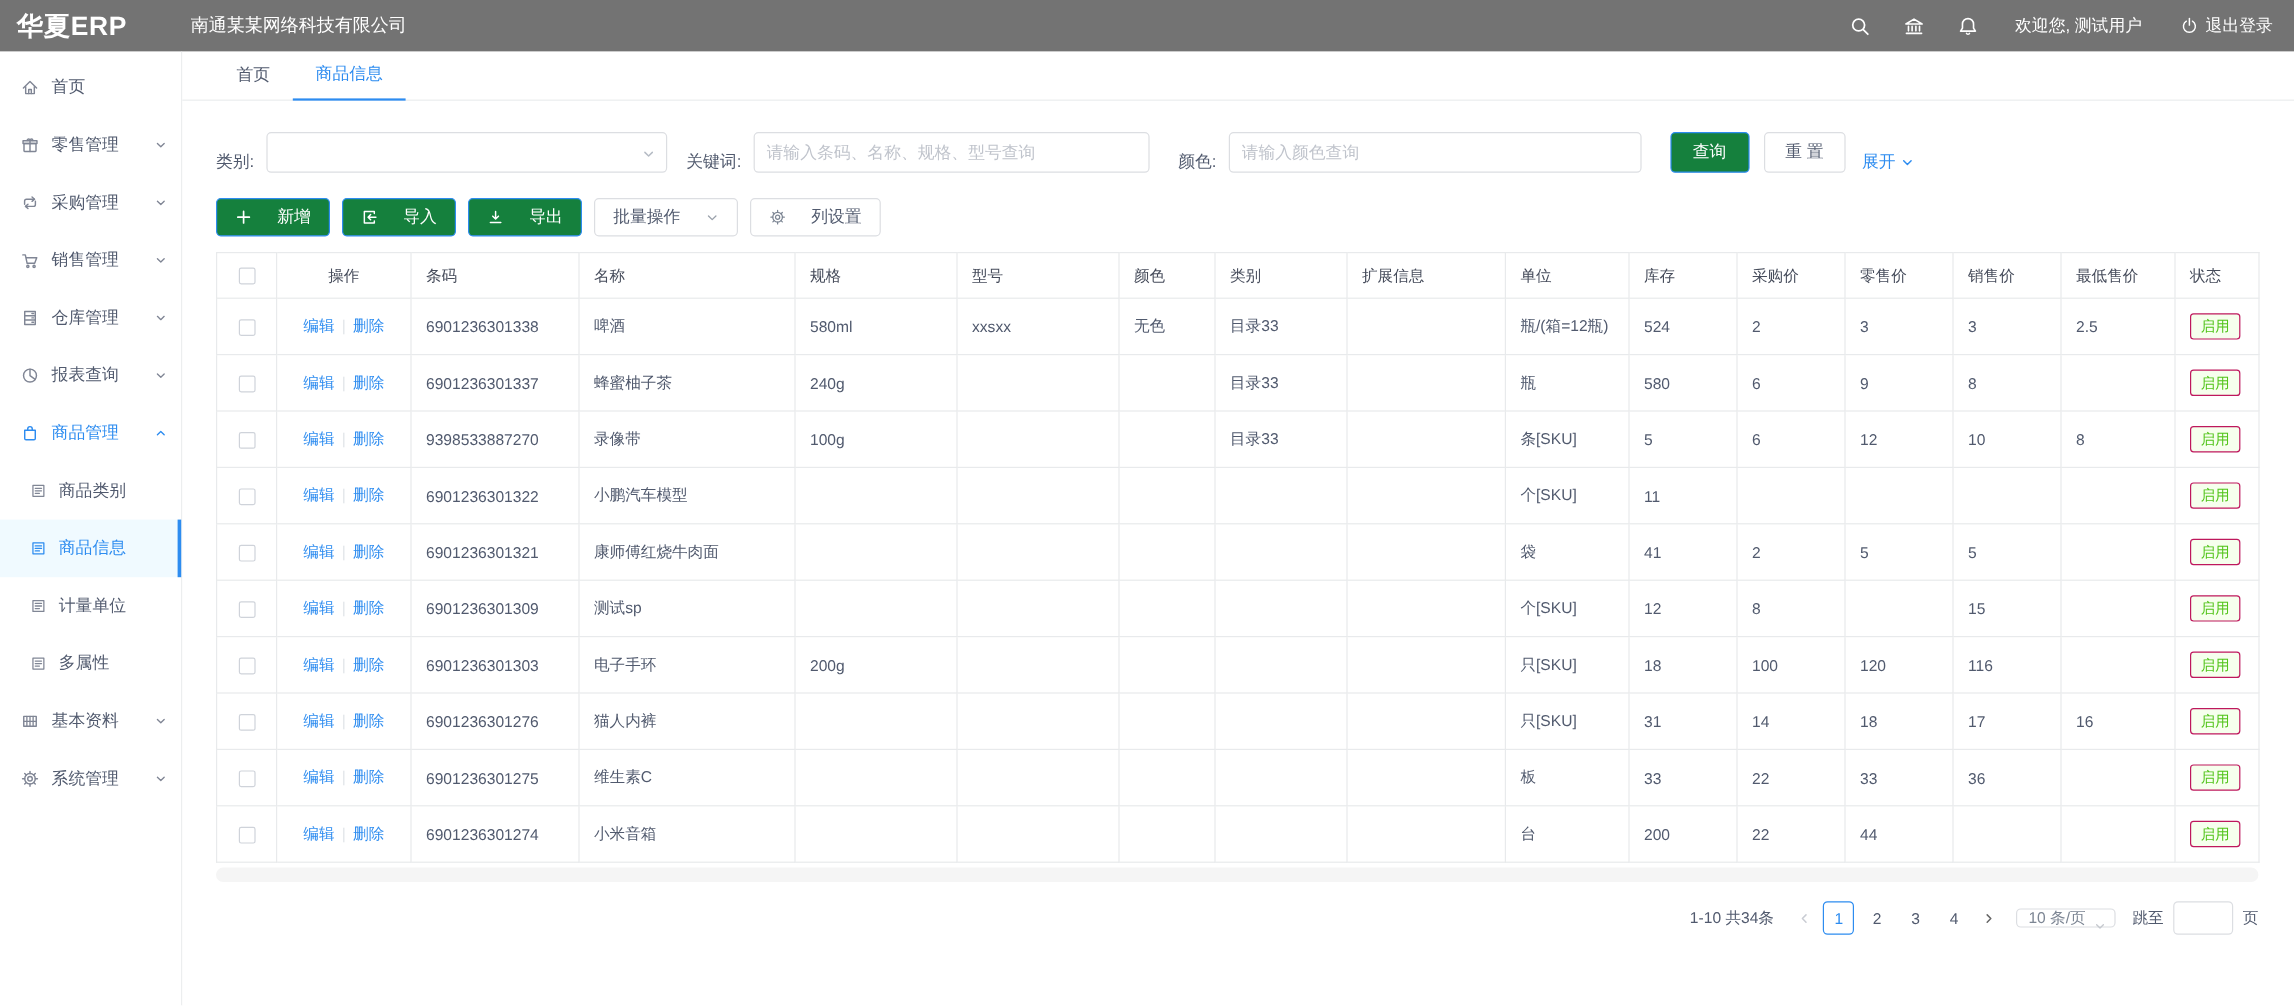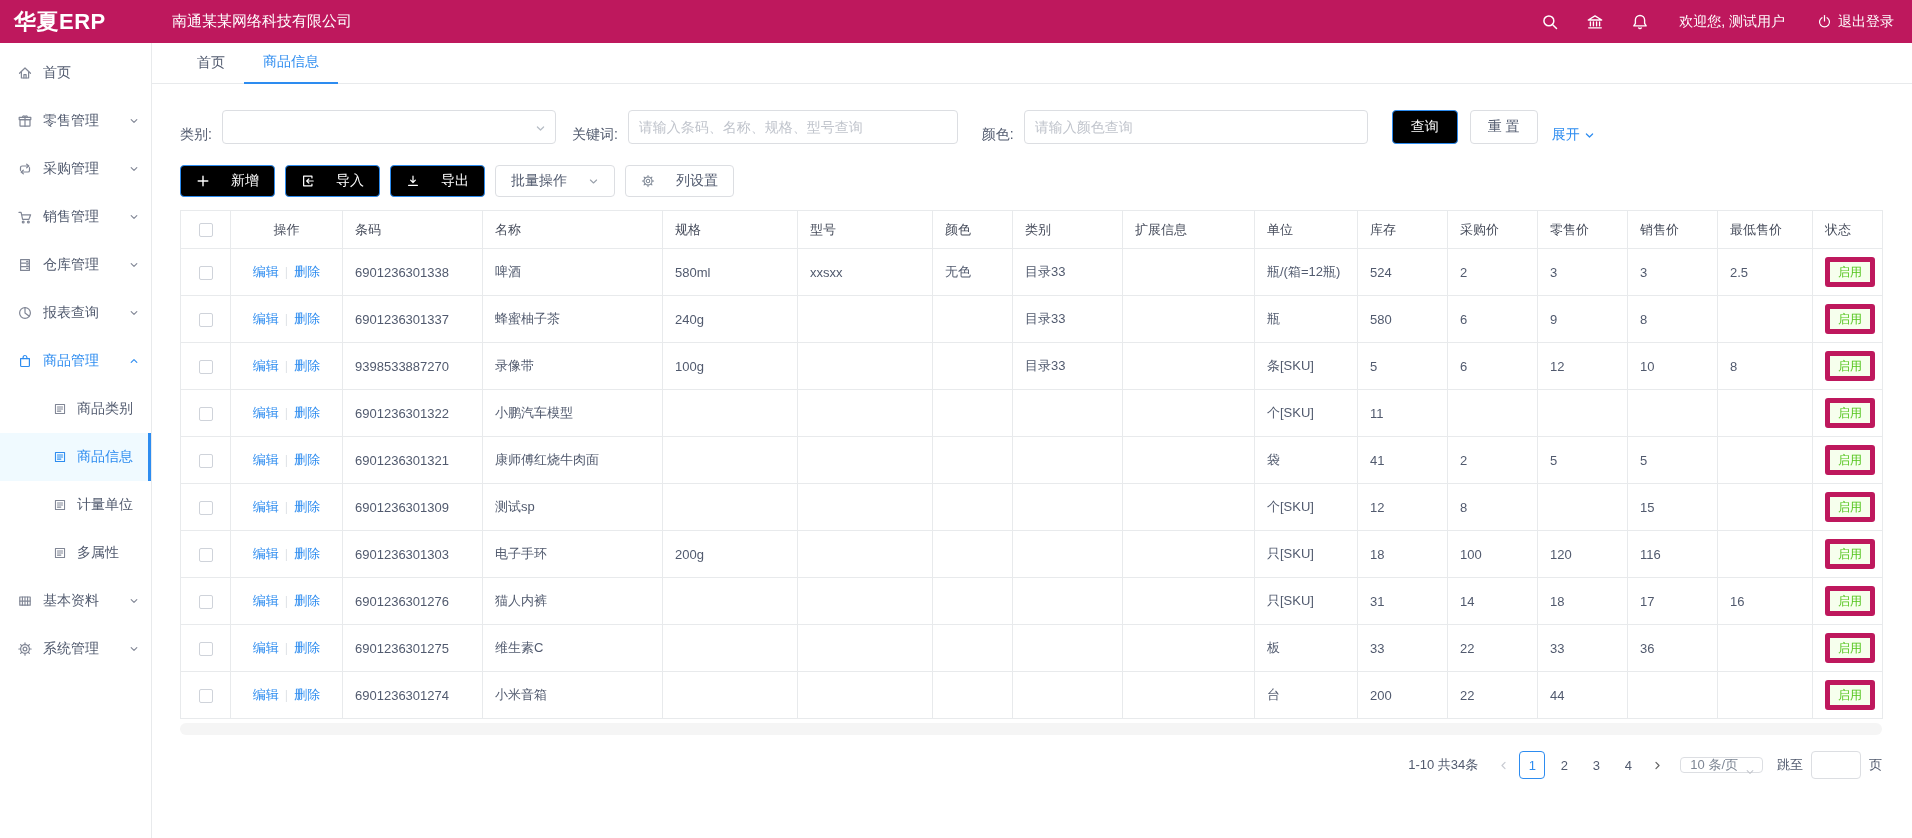--- a/index.html
+++ b/index.html
@@ -7,40 +7,40 @@
   body {
     position:relative; overflow:hidden; background:#fff;
     font-family:"Liberation Sans","DejaVu Sans",sans-serif;
     color:#515a6e; font-size:14px;
   }
   svg { display:block; }
 
   
   .app-header {
     position:absolute; left:0; top:0; width:1912px; height:43px;
-    background:#be185d; color:#fff; display:flex; align-items:center;
+    background:#737373; color:#fff; display:flex; align-items:center;
   }
   .logo { width:152px; padding-left:14px; font-size:22px; font-weight:bold; letter-spacing:.5px; white-space:nowrap; }
-  .company { font-size:15px; margin-left:20px; }
+  .company { font-size:15px; margin-left:7px; }
   .header-right { margin-left:auto; display:flex; align-items:center; padding-right:18px; }
   .hicon { width:18px; height:18px; margin-left:27px; cursor:pointer; color:#fff; }
   .welcome { margin-left:30px; font-size:14px; }
   .logout { margin-left:32px; display:flex; align-items:center; gap:6px; cursor:pointer; font-size:14px;text-align:center; }
 
   
   .sidebar {
     position:absolute; left:0; top:43px; width:152px; height:795px;
     background:#fff; border-right:1px solid #e8eaec; padding-top:6px;
   }
   .menu-item { height:48px; display:flex; align-items:center; padding:0 12px 0 17px; font-size:14px; color:#515a6e; cursor:pointer; }
   .mi-icon { width:16px; height:16px; margin-right:10px; color:#808695; flex:none; }
   .mi-label { white-space:nowrap; }
   .mi-chevron { margin-left:auto; width:10px; height:10px; color:#808695; flex:none; }
   .menu-item.parent, .menu-item.parent .mi-icon, .menu-item.parent .mi-chevron { color:#2d8cf0; }
-  .menu-item.sub { padding-left:53px; }
+  .menu-item.sub { padding-left:25px; }
   .menu-item.sub .mi-icon { width:14px; height:14px; }
   .menu-item.sub.active { background:#f0faff; color:#2d8cf0; border-right:3px solid #2d8cf0; }
   .menu-item.sub.active .mi-icon { color:#2d8cf0; }
 
   
   .tabbar {
     position:absolute; left:152px; top:43px; width:1760px; height:41px;
     background:#fff; border-bottom:1px solid #e8eaec;
     display:flex; align-items:flex-end; padding-left:26px;
   }
@@ -59,41 +59,41 @@
   .select-box .sel-chevron { position:absolute; right:9px; top:12px; width:11px; height:11px; color:#b6bcc5; }
   .f-input { height:34px; border:1px solid #dcdee2; border-radius:4px; padding:0 10px; font-size:14px; color:#515a6e; outline:none;
     font-family:"Liberation Sans","DejaVu Sans",sans-serif; }
   .f-input::placeholder { color:#c0c4cc; }
   .kw-input { width:330px; }
   .color-input { width:344px; }
   .gap16 { width:16px; } .gap24 { width:24px; } .gap12 { width:12px; } .gap14 { width:14px; }
 
   .btn { height:34px; border-radius:4px; border:1px solid transparent; display:inline-flex; align-items:center; justify-content:center;
     font-size:14px; cursor:pointer; background:#fff; white-space:nowrap; }
-  .btn-primary { background:#000000; border-color:#2d8cf0; color:#fff; }
+  .btn-primary { background:#15803d; border-color:#2d8cf0; color:#fff; }
   .btn-default { border-color:#dcdee2; color:#515a6e; }
   .search-btn { width:66px; }
   .reset-btn { width:68px; }
   .expand-link { color:#2d8cf0; display:inline-flex; align-items:center; gap:4px; cursor:pointer; font-size:14px; }
   .expand-link .mi-chevron { color:#2d8cf0; width:11px; height:11px; margin:0; }
 
   .toolbar-row { display:flex; align-items:center; margin-bottom:13px; }
   .tbtn { height:32px; padding:0 15px; margin-right:10px; display:inline-flex; align-items:center; gap:21px; }
   .tbtn svg { width:14px; height:14px; }
 
   
   table.grid { border-collapse:collapse; table-layout:fixed; width:1702px; font-size:13px; color:#515a6e; }
   .grid th, .grid td { border:1px solid #e8eaec; padding:0 12px; text-align:left; overflow:hidden; white-space:nowrap; }
   .grid th { height:38px; font-weight:500; color:#464c5b; background:#fff; }
   .grid td { height:47px; }
   .grid th.c, .grid td.c { text-align:center; padding:0 4px; }
   .cb { display:inline-block; width:14px; height:14px; border:1px solid #cfd3da; border-radius:2px; background:#fff; vertical-align:middle; cursor:pointer; }
   .link { color:#2d8cf0; cursor:pointer; }
   .sep { color:#e2e5e9; margin:0 6px; }
-  .badge { display:inline-block; padding:2px 8px; font-size:12px; line-height:16px; color:#52c41a; background:#f6ffed; border:5px solid #be185d; border-radius:3px; }
+  .badge { display:inline-block; padding:2px 8px; font-size:12px; line-height:16px; color:#52c41a; background:#f6ffed; border:1px solid #be185d; border-radius:3px; }
 
   .scroll-strip { width:1702px; height:12px; background:#f5f5f5; border-radius:6px; margin-top:4px; }
 
   
   .pagination { width:1702px; display:flex; justify-content:flex-end; align-items:center; margin-top:16px; font-size:13px; color:#515a6e; }
   .pg-summary { margin-right:12px; }
   .pg-arrow { width:26px; height:28px; display:inline-flex; align-items:center; justify-content:center; cursor:pointer; color:#666; }
   .pg-arrow.disabled { color:#c9ccd3; }
   .pg-num { min-width:26px; height:28px; display:inline-flex; align-items:center; justify-content:center; margin:0 3px; cursor:pointer; border-radius:4px; }
   .pg-num.current { border:1px solid #2d8cf0; color:#2d8cf0; }

